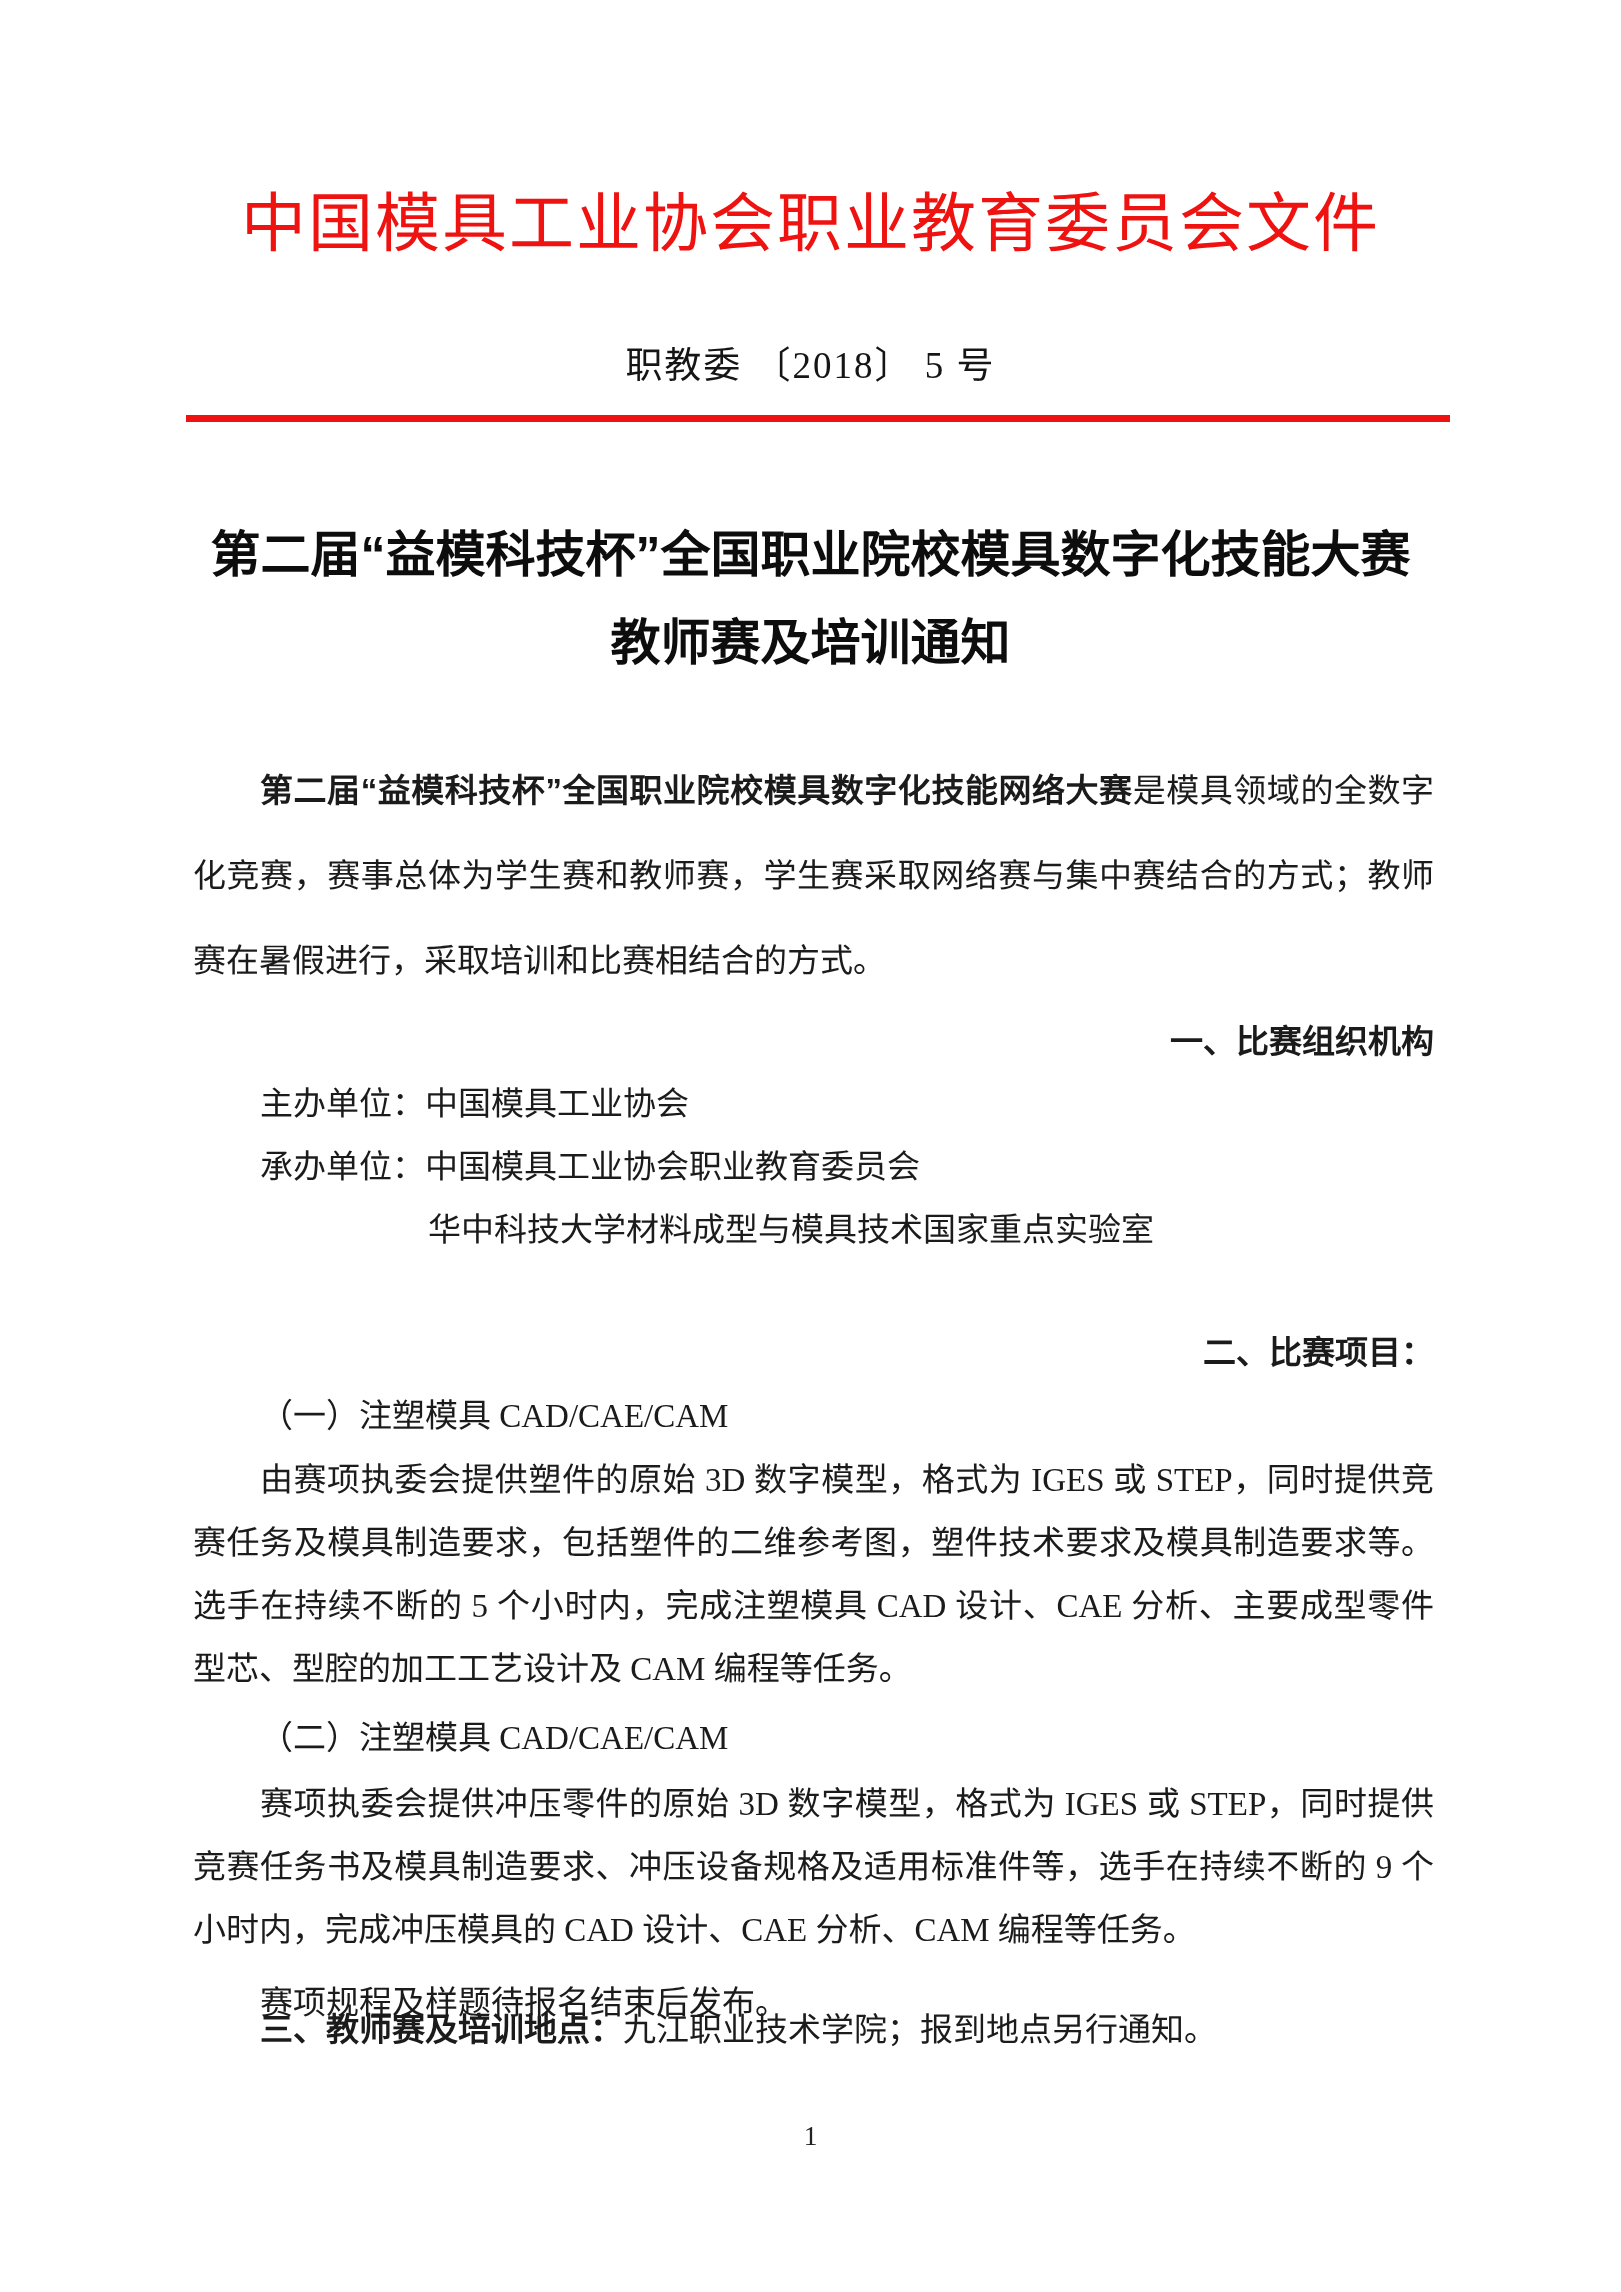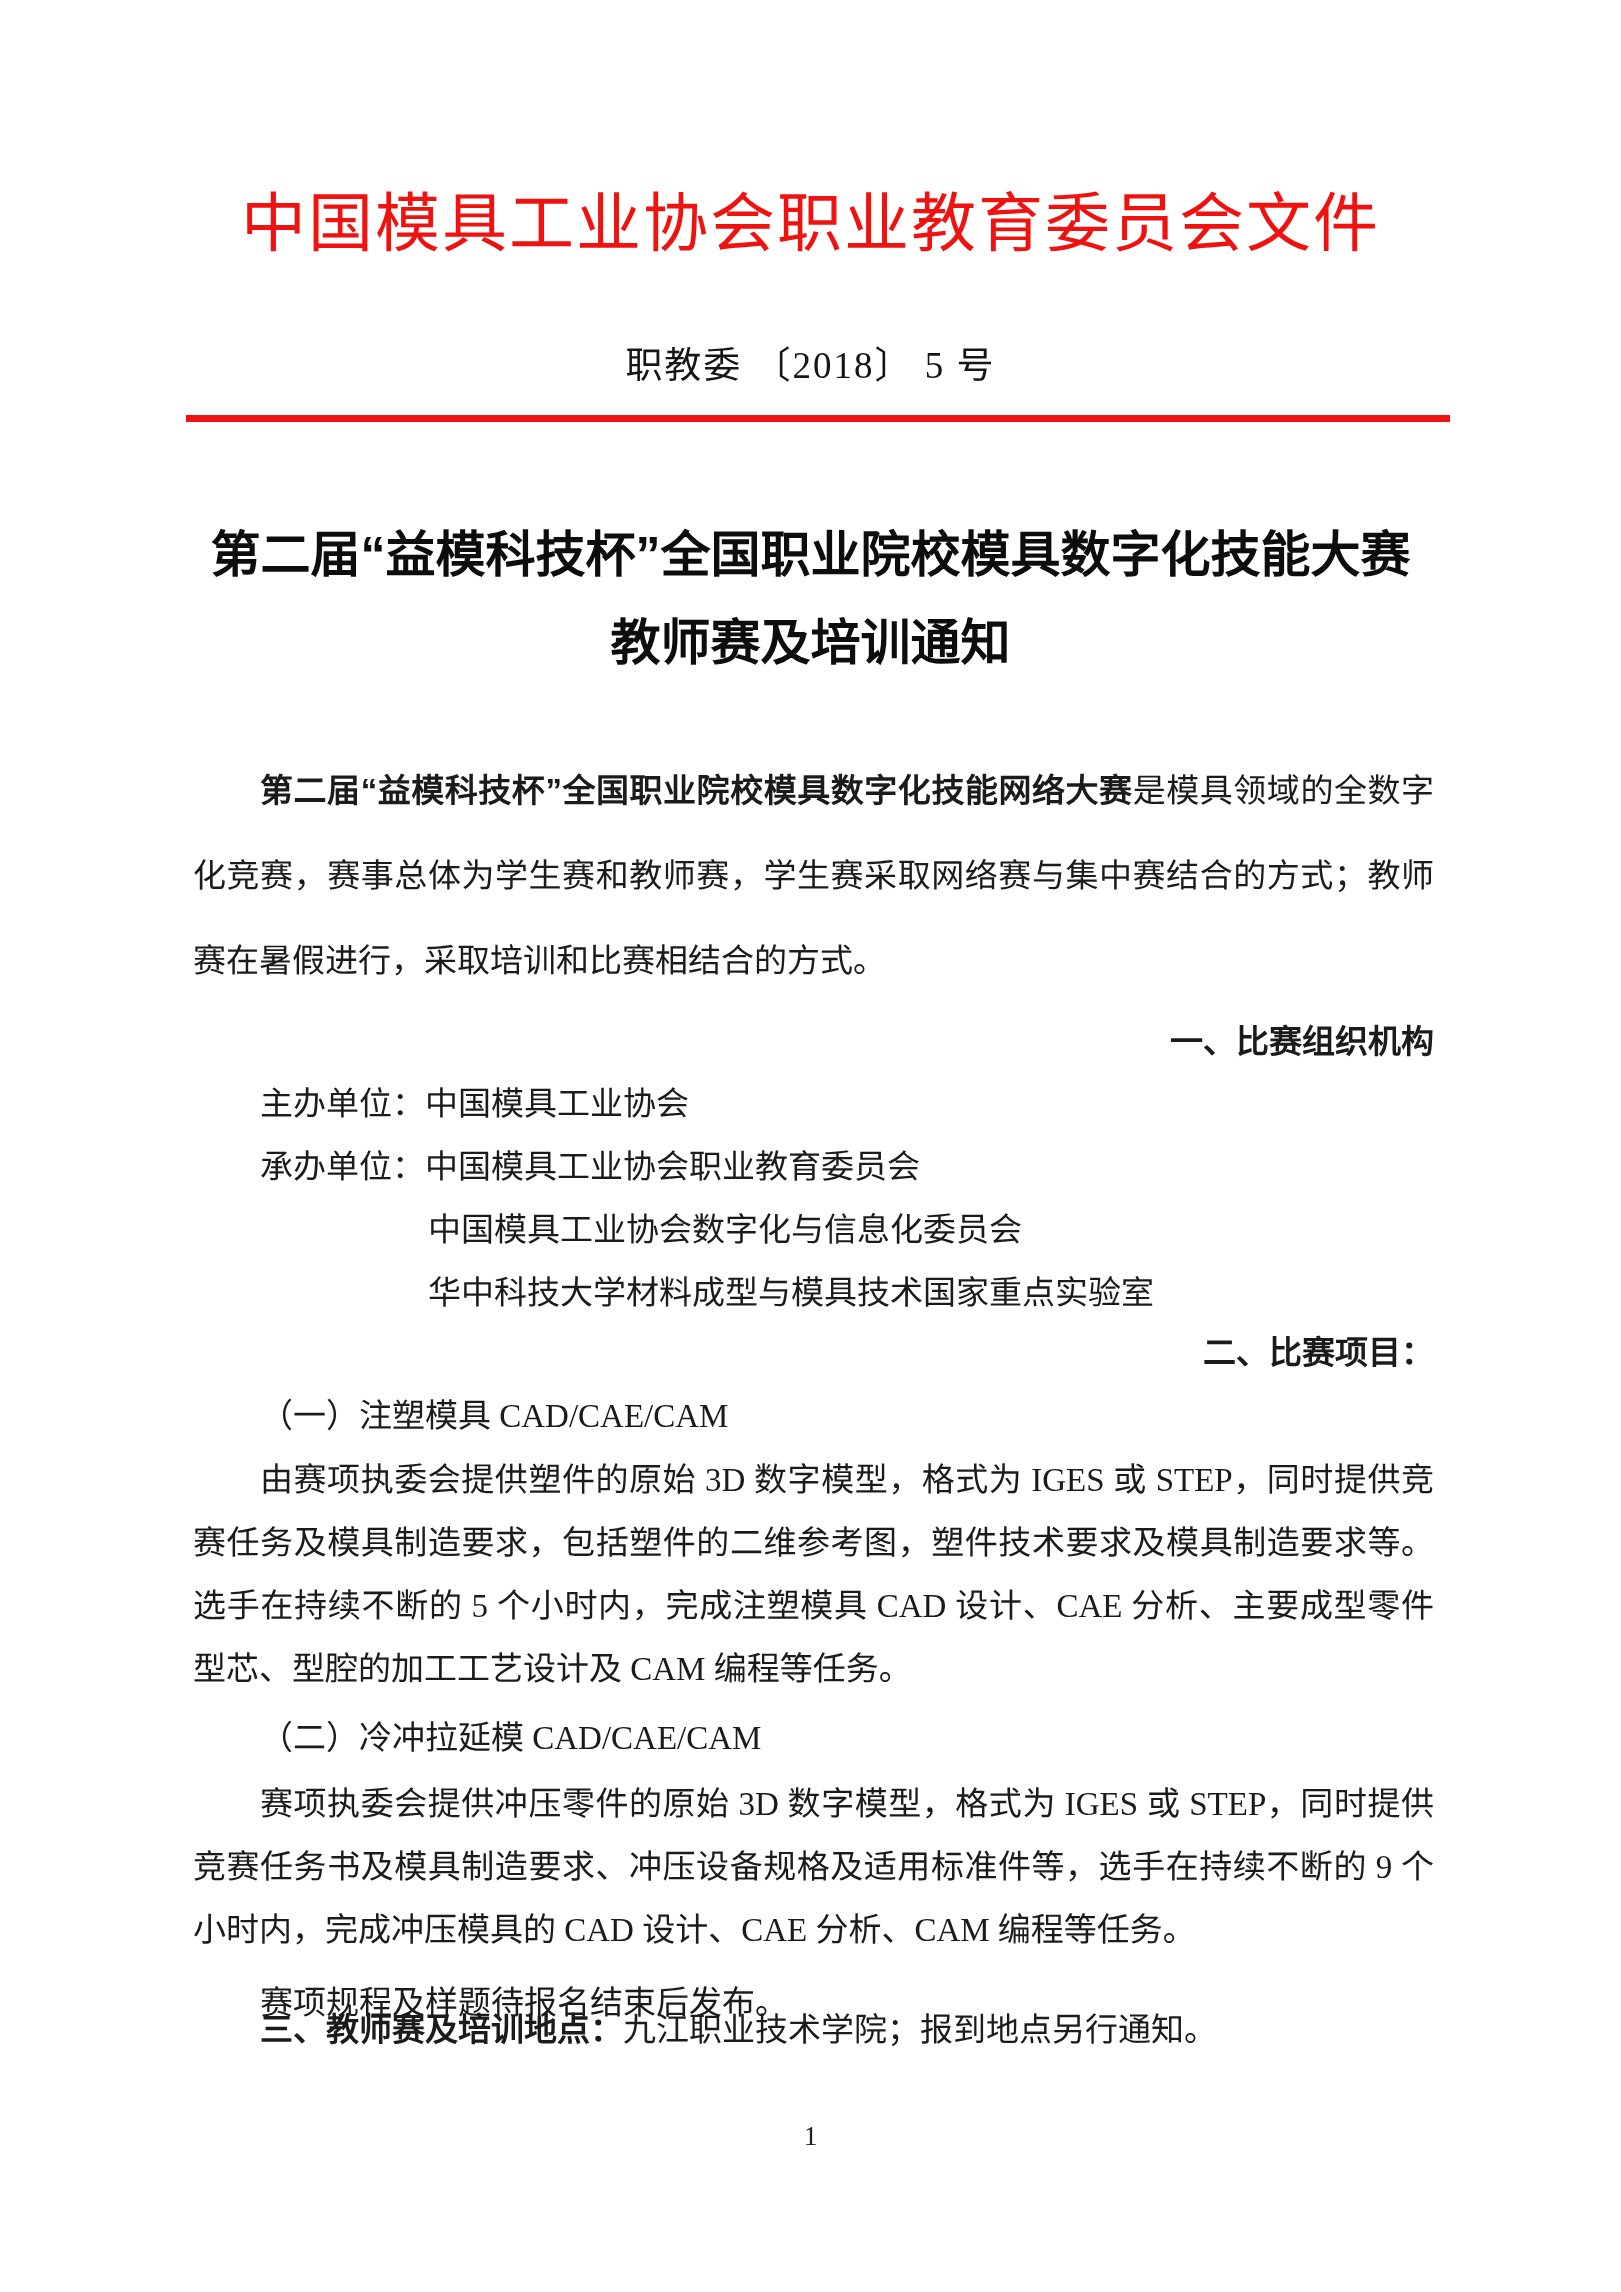--- a/index.html
+++ b/index.html
@@ -86,31 +86,30 @@
     <div>第二届“益模科技杯”全国职业院校模具数字化技能大赛</div>
     <div>教师赛及培训通知</div>
   </div>
 
   <div class="abs bodyblock p1 justify indent2"><span class="sans bold">第二届“益模科技杯”全国职业院校模具数字化技能网络大赛</span><span>是模具领域的全数字化竞赛，赛事总体为学生赛和教师赛，学生赛采取网络赛与集中赛结合的方式；教师赛在暑假进行，采取培训和比赛相结合的方式。</span></div>
 
   <div class="abs bodyblock org-list">
     <div class="sans bold org-line-a sec-heading">一、比赛组织机构</div>
     <div class="org-line-a">主办单位：中国模具工业协会</div>
     <div class="org-line-a">承办单位：中国模具工业协会职业教育委员会</div>
-    <div class="org-line-b">中国模具工业协会数字化与信息化委员会</div>
     <div class="org-line-b">华中科技大学材料成型与模具技术国家重点实验室</div>
   </div>
 
   <div class="abs bodyblock sec2 sec-heading sans bold indent2">二、比赛项目：</div>
 
   <div class="abs bodyblock item1-title indent2">（一）注塑模具 CAD/CAE/CAM</div>
 
   <div class="abs bodyblock p2 justify indent2">由赛项执委会提供塑件的原始 3D 数字模型，格式为 IGES 或 STEP，同时提供竞赛任务及模具制造要求，包括塑件的二维参考图，塑件技术要求及模具制造要求等。选手在持续不断的 5 个小时内，完成注塑模具 CAD 设计、CAE 分析、主要成型零件型芯、型腔的加工工艺设计及 CAM 编程等任务。</div>
 
-  <div class="abs bodyblock item2-title indent2">（二）冷冲拉延模 CAD/CAE/CAM</div>
+  <div class="abs bodyblock item2-title indent2">（二）注塑模具 CAD/CAE/CAM</div>
 
   <div class="abs bodyblock p3 justify indent2">赛项执委会提供冲压零件的原始 3D 数字模型，格式为 IGES 或 STEP，同时提供竞赛任务书及模具制造要求、冲压设备规格及适用标准件等，选手在持续不断的 9 个小时内，完成冲压模具的 CAD 设计、CAE 分析、CAM 编程等任务。</div>
 
   <div class="abs bodyblock note-line indent2">赛项规程及样题待报名结束后发布。</div>
 
   <div class="abs bodyblock sec3 indent2"><span class="sans bold">三、教师赛及培训地点：</span><span>九江职业技术学院；报到地点另行通知。</span></div>
 
   <div class="abs center page-number">1</div>
 
 </div>

